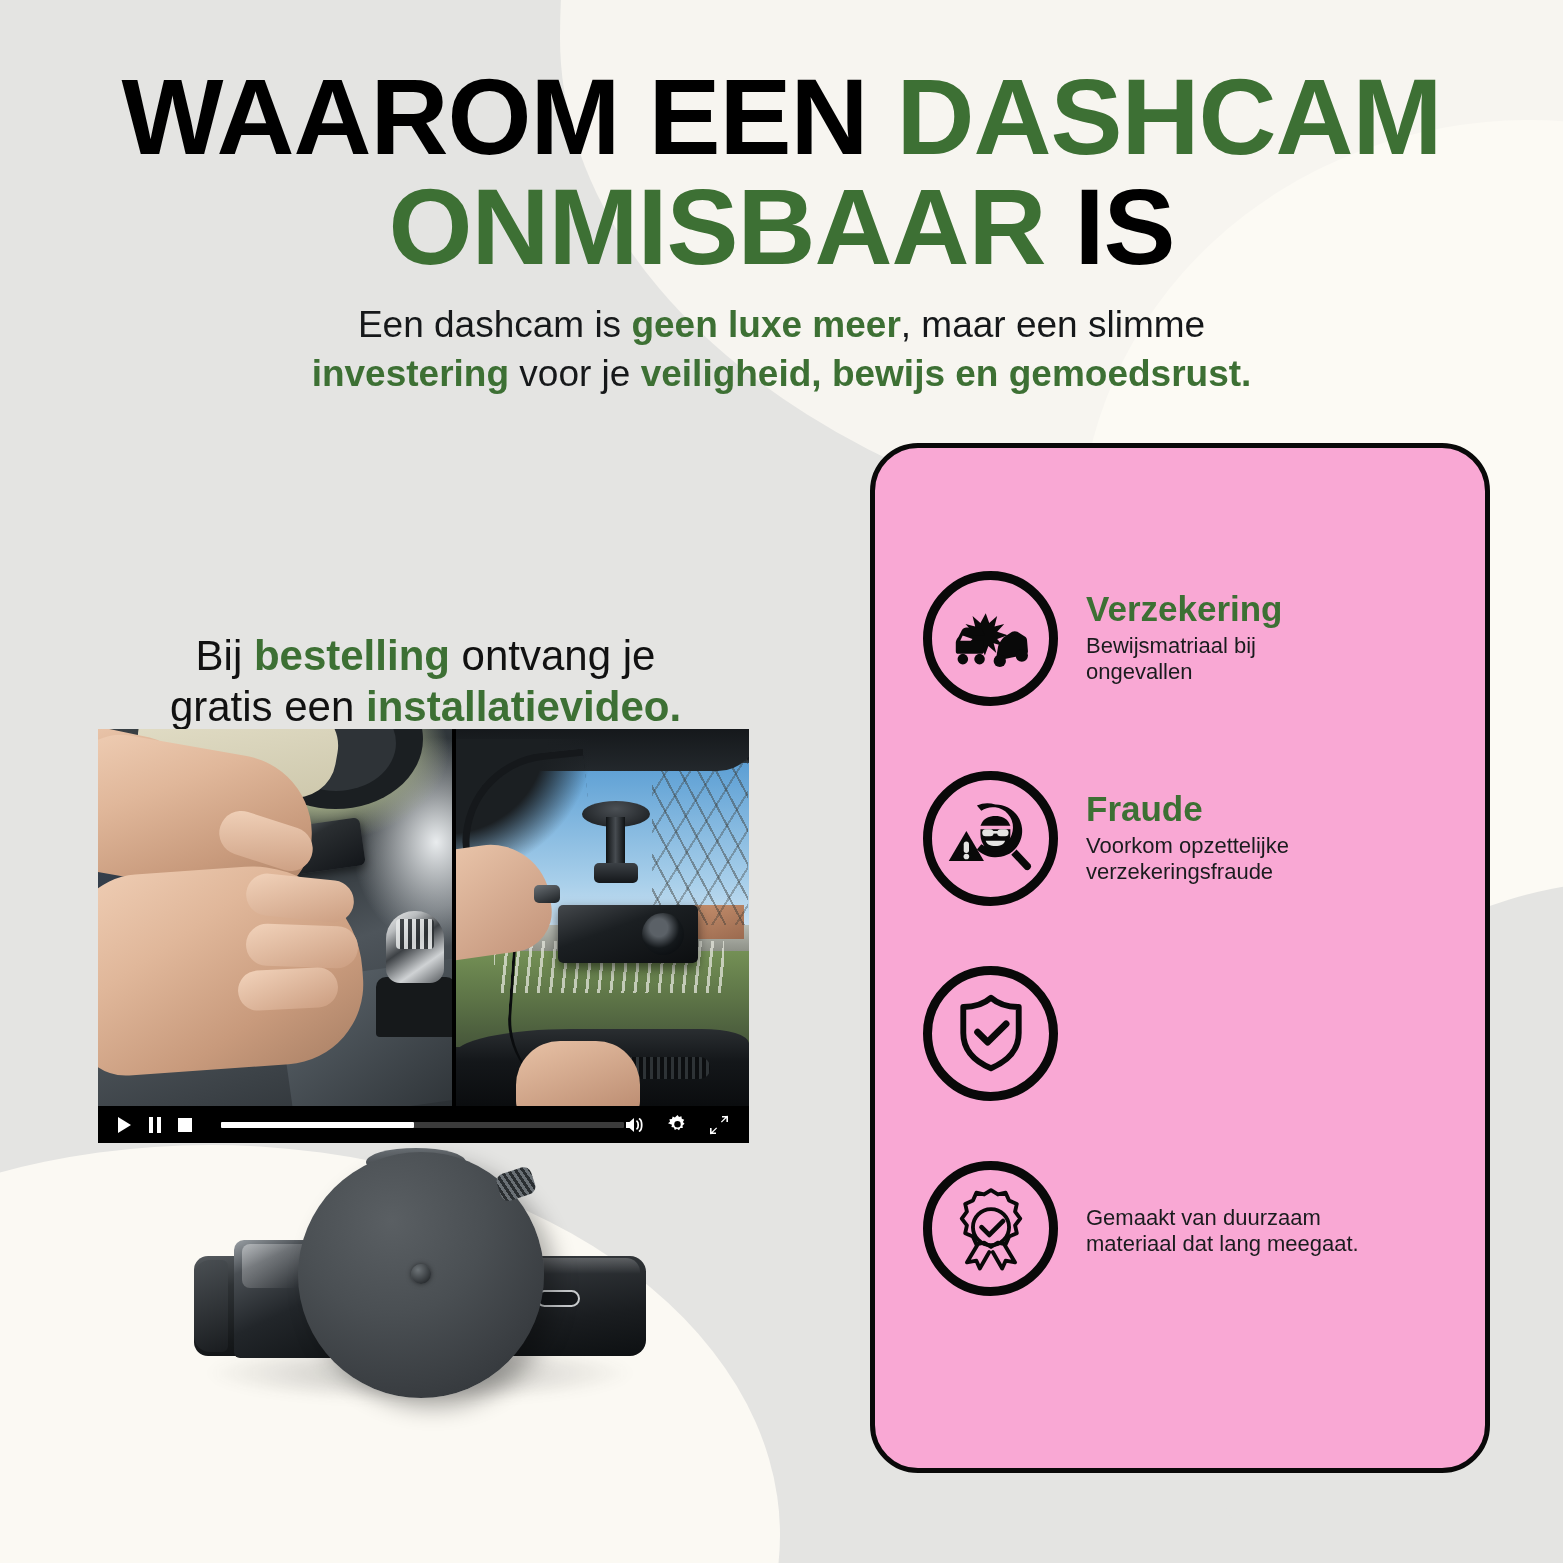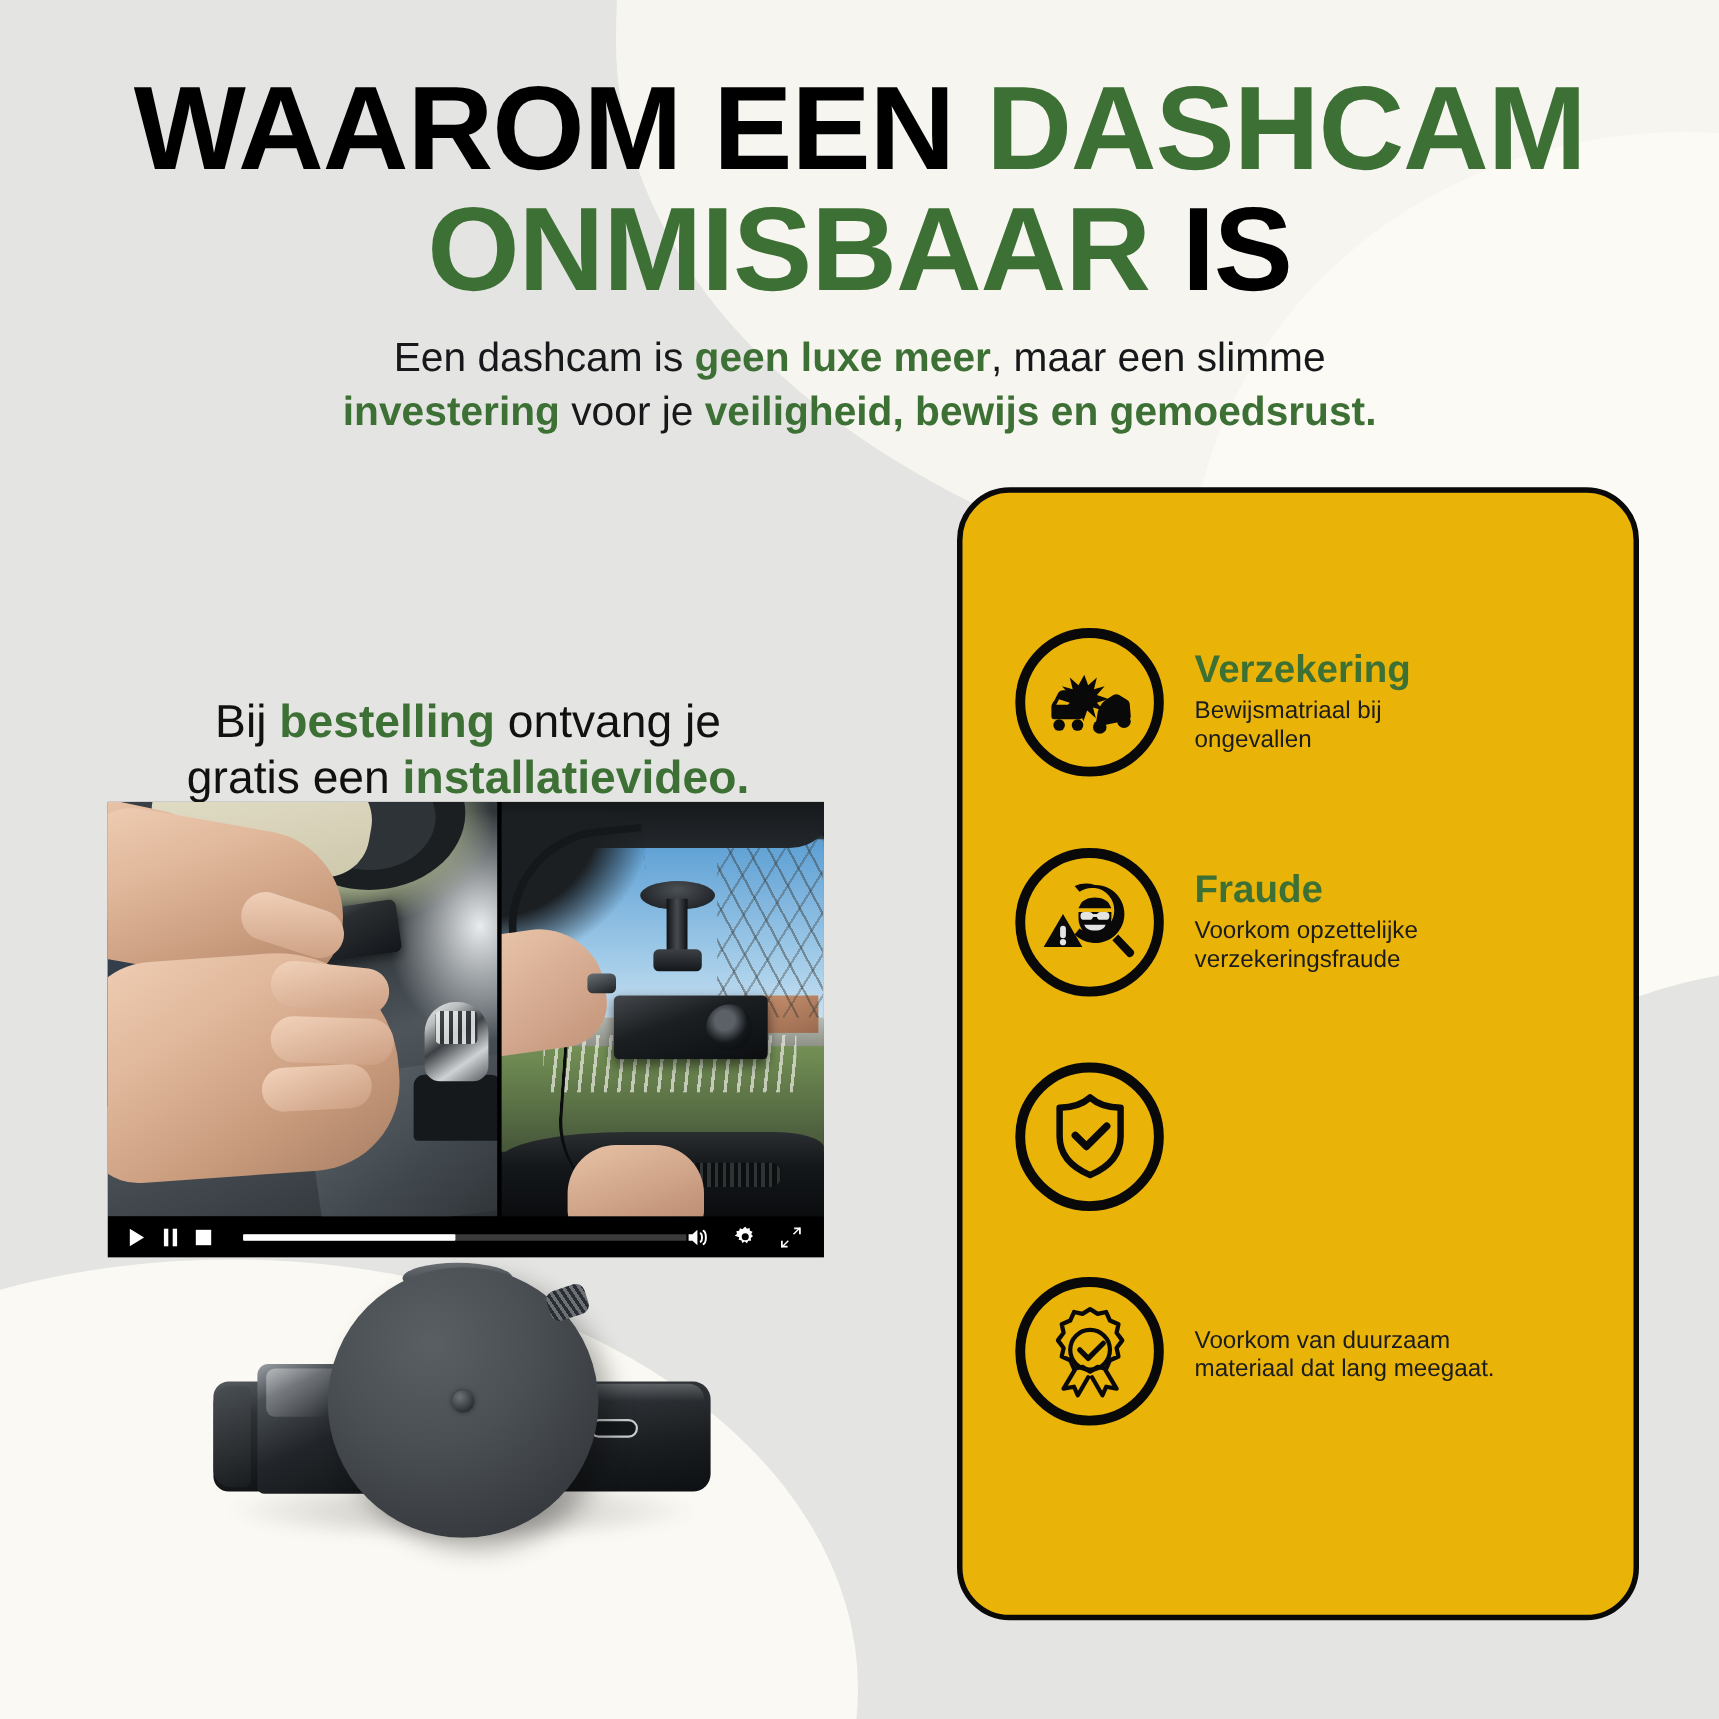--- a/index.html
+++ b/index.html
@@ -286,21 +286,21 @@
   }
   .progress-fill { position: absolute; left: 0; top: 0; height: 6px; background: #fff; border-radius: 1px; }
   .ctl-right { display: flex; align-items: center; gap: 22px; margin-left: auto; margin-right: 20px; }
   .ico { fill: #fff; display: block; }
 
   
   .feature-card {
     position: absolute;
     left: 870px; top: 443px;
     width: 620px; height: 1030px;
-    background: #eab308;
+    background: #f9a8d4;
     border: 5px solid #090909;
     border-radius: 48px;
   }
   .feature-list { position: absolute; left: 0; top: 0; width: 100%; height: 100%; }
   .feature {
     position: absolute; left: 48px;
     width: 530px; height: 160px;
     display: flex; align-items: center;
   }
   .feature:nth-child(1) { top: 110px; }
@@ -584,21 +584,21 @@
             <g fill="none" stroke="#090909" stroke-width="4.5" stroke-linejoin="round" stroke-linecap="round">
               <path d="M50 6l8 5 9-2 4 9 9 4-2 9 6 8-6 8 2 9-9 4-4 9-9-2-8 5-8-5-9 2-4-9-9-4 2-9-6-8 6-8-2-9 9-4 4-9 9 2z"></path>
               <circle cx="50" cy="49" r="21"></circle>
               <path d="M39 49l9 9 16-16" stroke-width="5.5"></path>
               <path d="M34 70L22 90l11-2 4 9 11-19"></path>
               <path d="M66 70l12 20-11-2-4 9-11-19"></path>
             </g>
           </svg>
         </div>
         <div class="ftext">
-          <div class="fdesc">Voorkom van duurzaam
+          <div class="fdesc">Gemaakt van duurzaam
 materiaal dat lang meegaat.</div>
         </div>
       </div>
 
     </div>
   </div>
 
 </div>
 
 </body></html>

